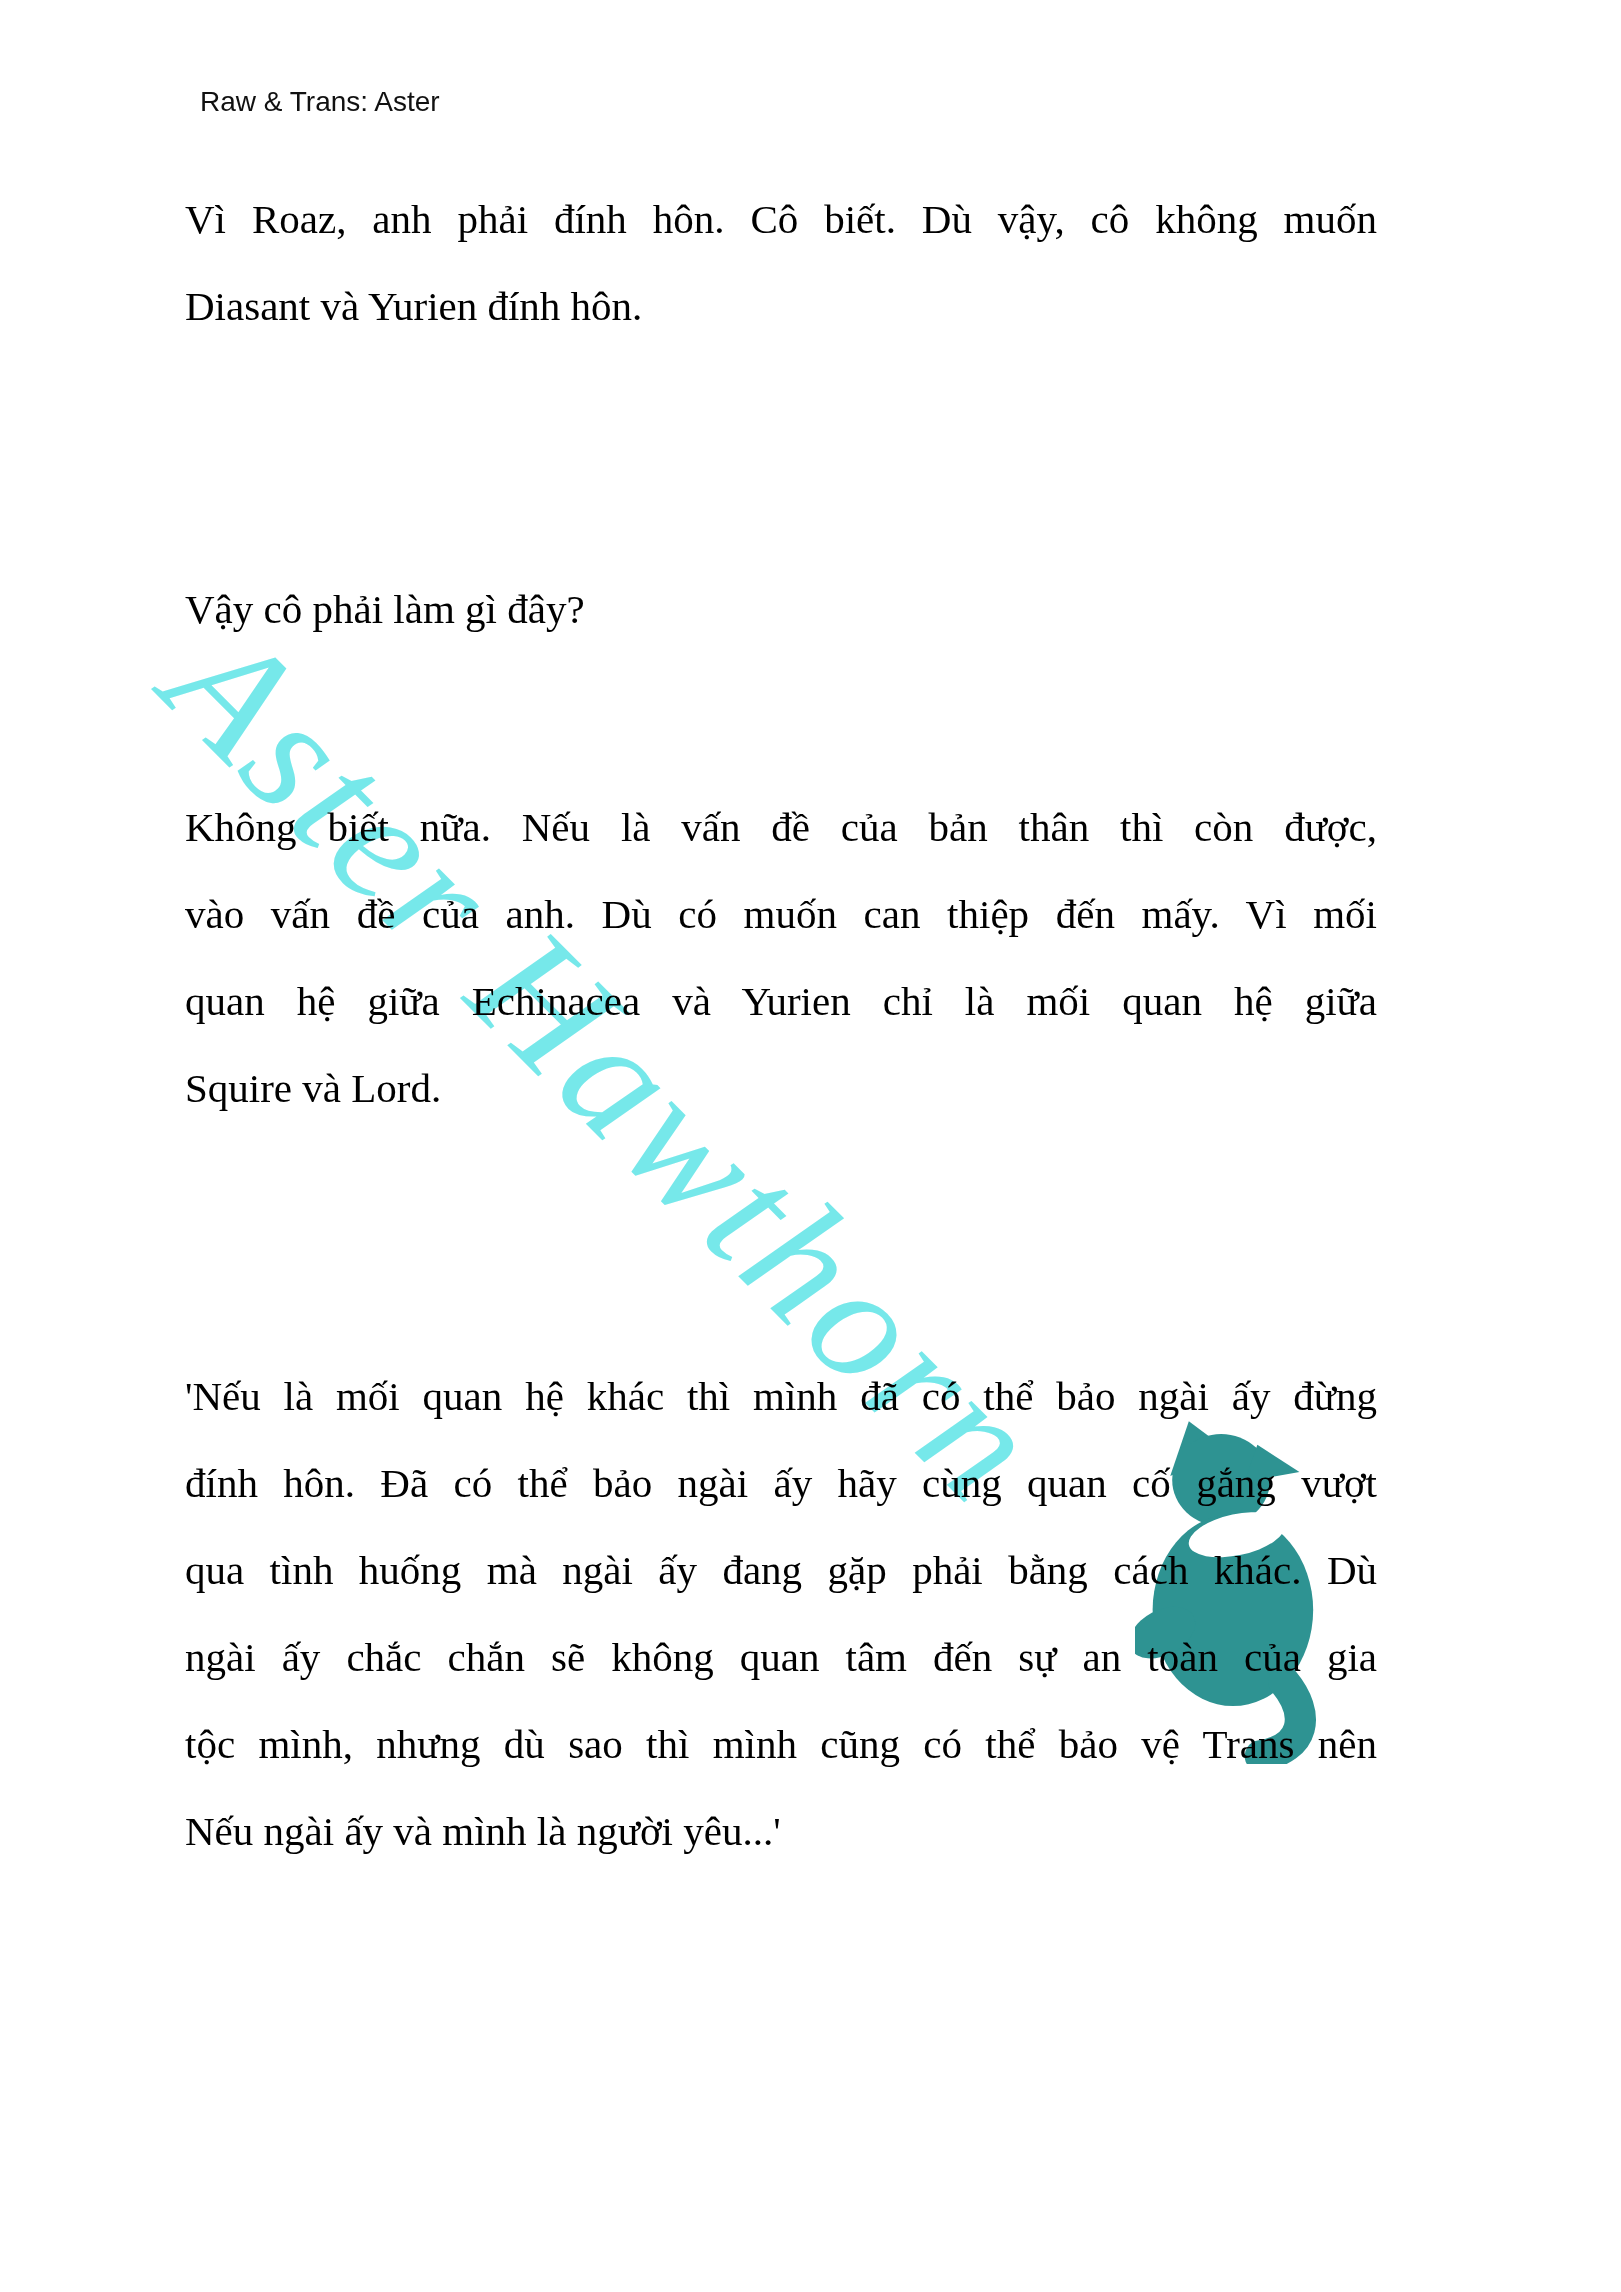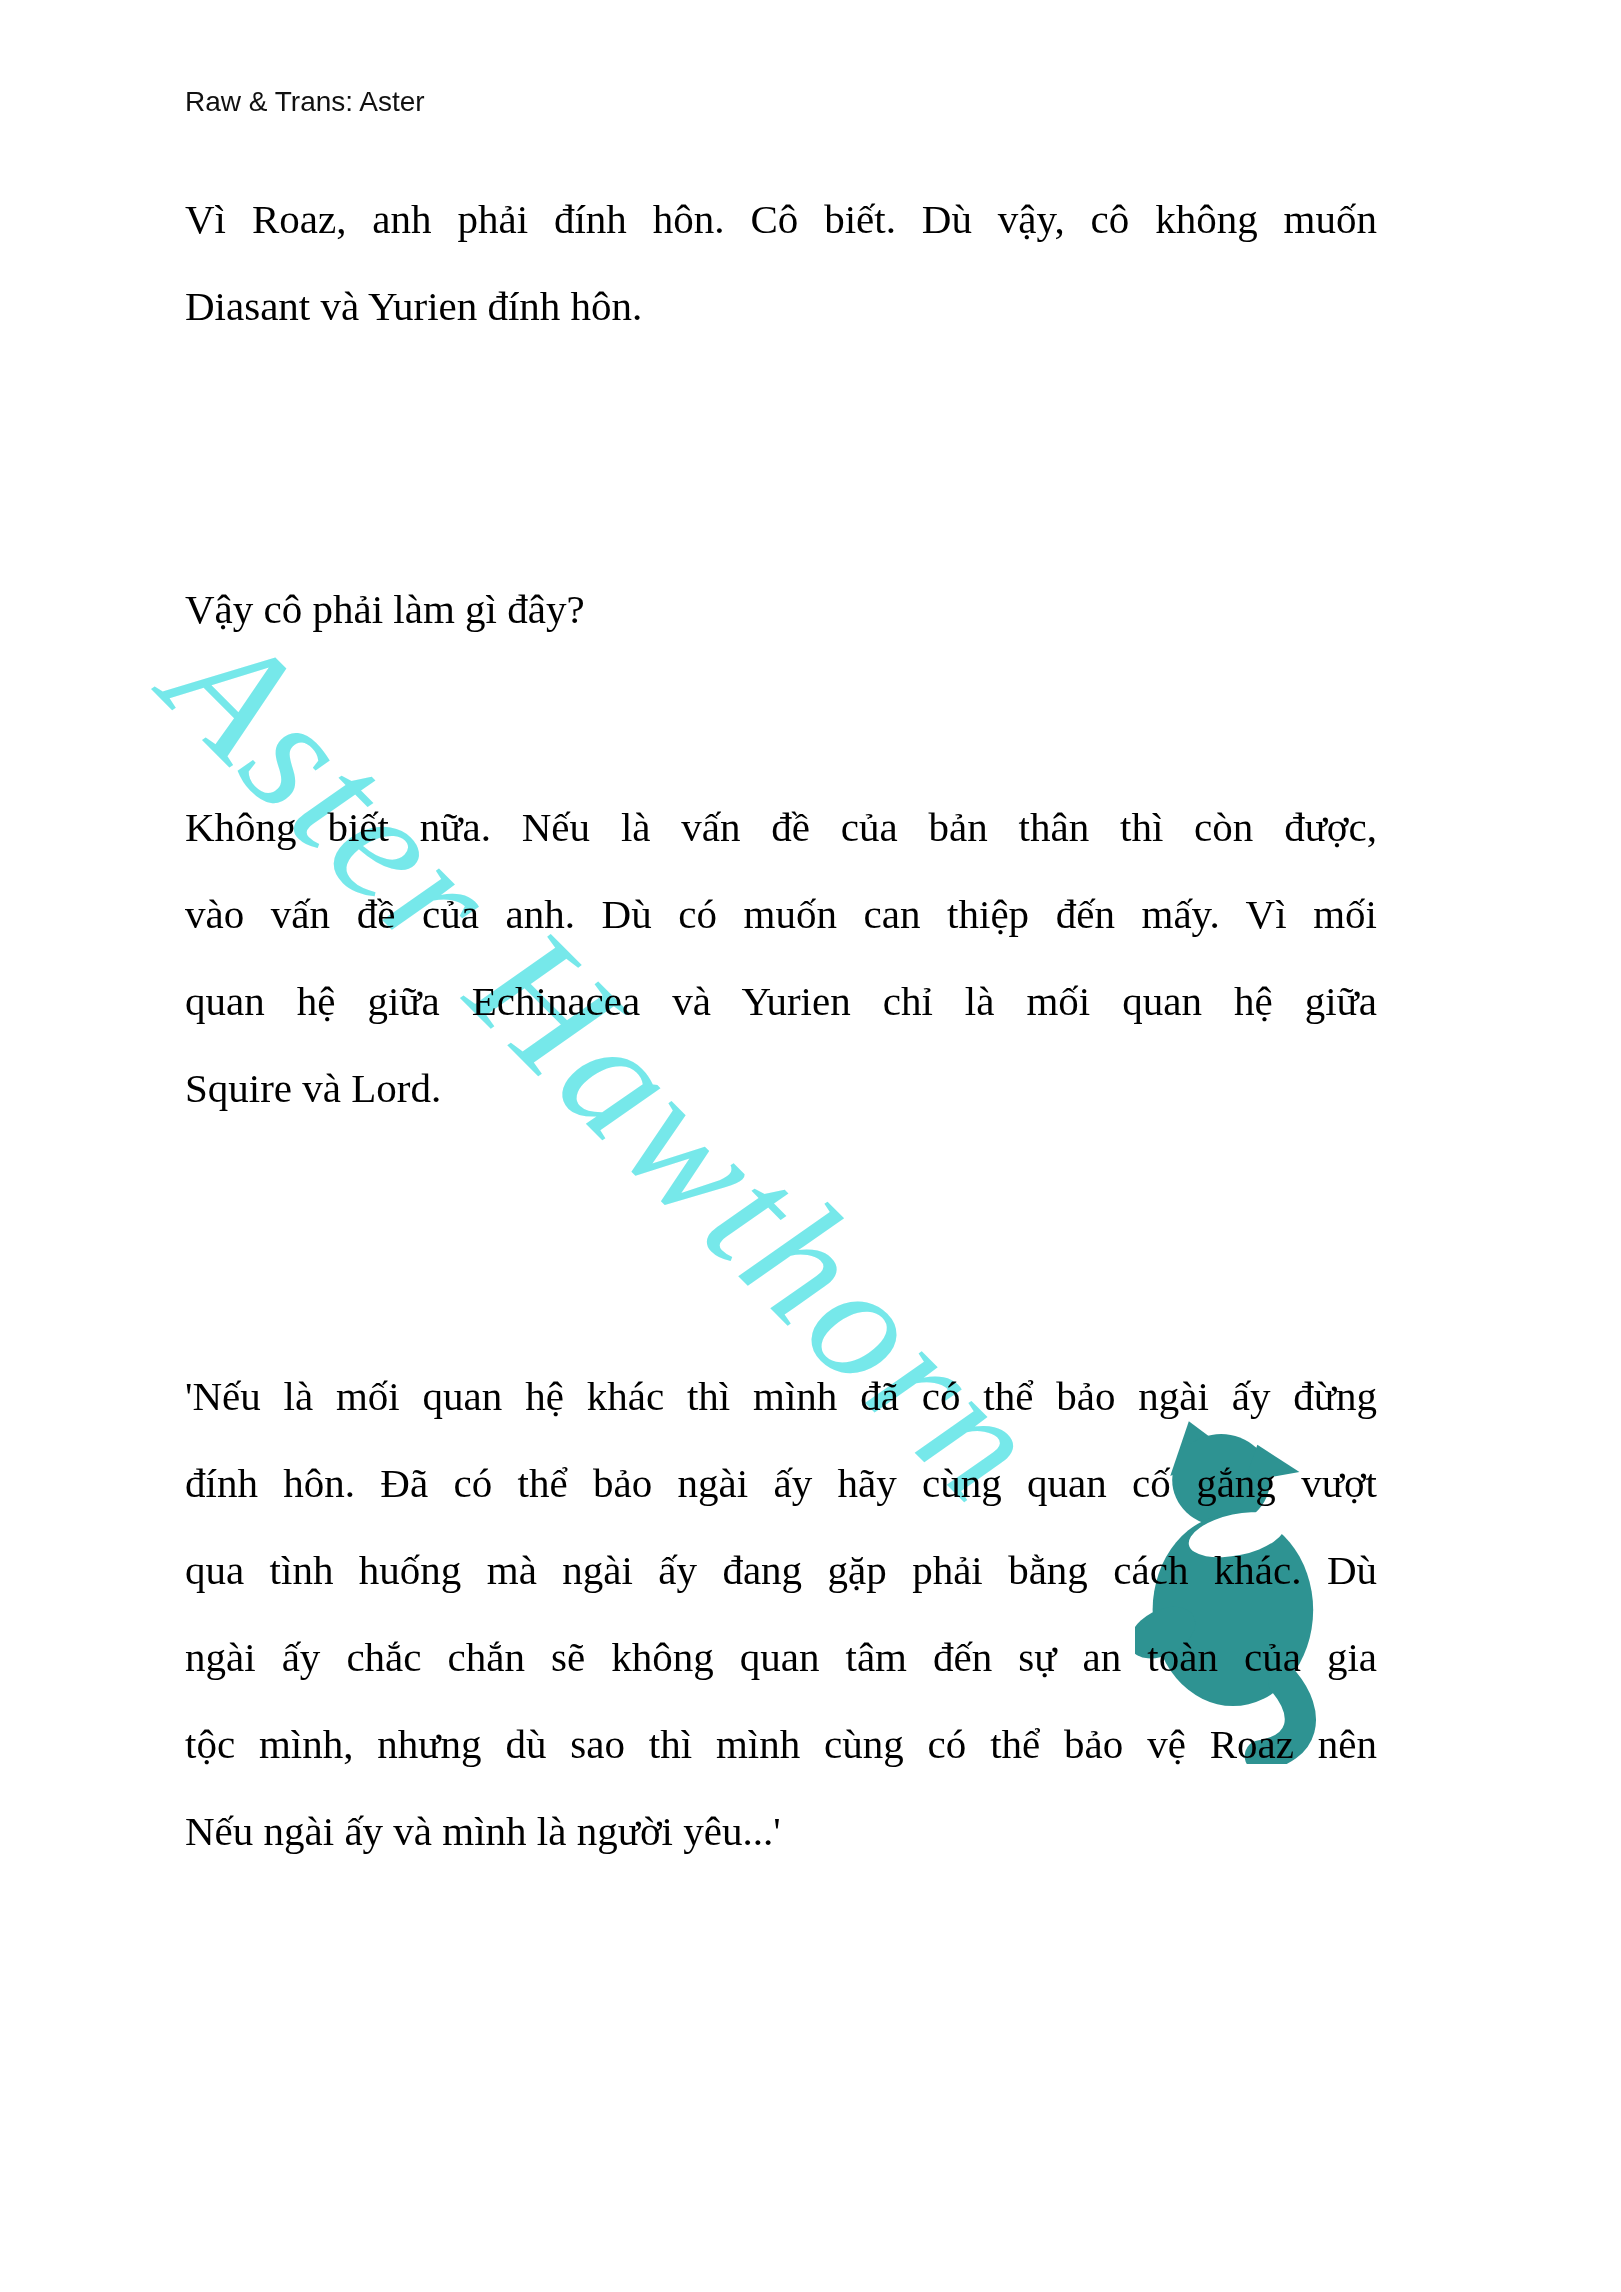--- a/index.html
+++ b/index.html
@@ -5,21 +5,21 @@
   html,body{margin:0;padding:0;}
   body{
     width:1621px;height:2293px;
     background:#ffffff;
     position:relative;
     overflow:hidden;
     font-family:"Liberation Serif",serif;
     color:#000;
   }
   .credit{
-    position:absolute;left:185px;top:86px;
+    position:absolute;left:200px;top:86px;
     font-family:"Liberation Sans",sans-serif;
     font-size:28px;color:#111;
     z-index:2;
   }
   .watermark{
     position:absolute;left:265px;top:588px;
     font-family:"Liberation Serif",serif;
     font-style:italic;
     font-size:167px;
     letter-spacing:5.9px;
@@ -90,16 +90,16 @@
   <div class="line">vào vấn đề của anh. Dù có muốn can thiệp đến mấy. Vì mối</div>
   <div class="line">quan hệ giữa Echinacea và Yurien chỉ là mối quan hệ giữa</div>
   <div class="line">Squire và Lord.</div>
 </div>
 
 <div class="textblock p4">
   <div class="line">'Nếu là mối quan hệ khác thì mình đã có thể bảo ngài ấy đừng</div>
   <div class="line">đính hôn. Đã có thể bảo ngài ấy hãy cùng quan cố gắng vượt</div>
   <div class="line">qua tình huống mà ngài ấy đang gặp phải bằng cách khác. Dù</div>
   <div class="line">ngài ấy chắc chắn sẽ không quan tâm đến sự an toàn của gia</div>
-  <div class="line">tộc mình, nhưng dù sao thì mình cùng có thể bảo vệ Roaz nên</div>
+  <div class="line">tộc mình, nhưng dù sao thì mình cũng có thể bảo vệ Trans nên</div>
   <div class="line">Nếu ngài ấy và mình là người yêu...'</div>
 </div>
 
 
 </body></html>

